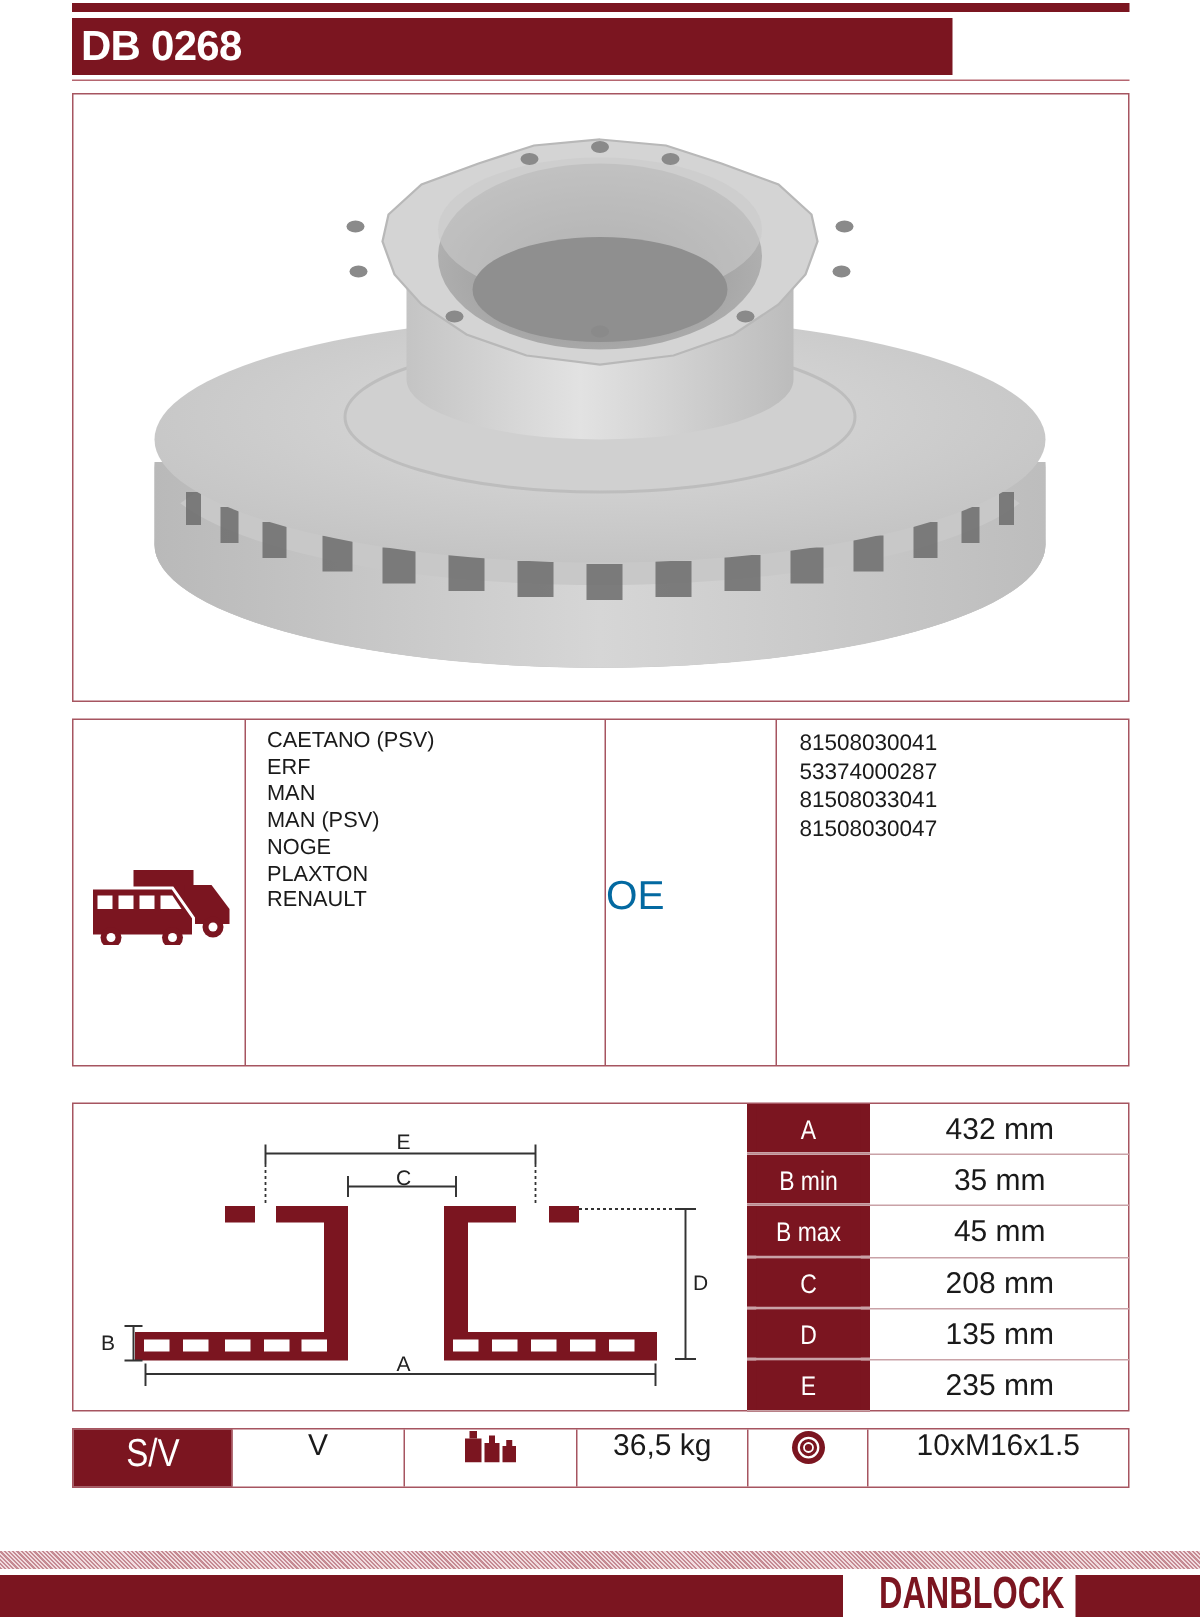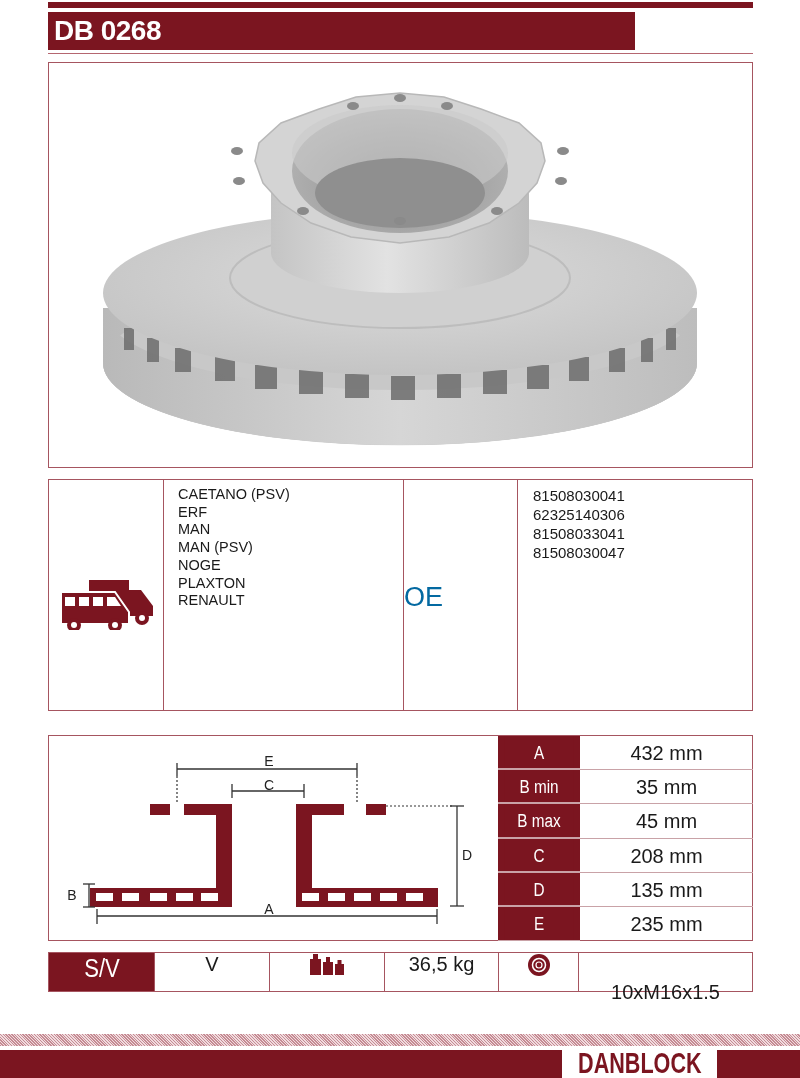--- a/index.html
+++ b/index.html
@@ -19,25 +19,25 @@
   #oe-label { position: absolute; left: 355px; width: 115px; top: 102px; text-align: left; font-size: 27px; color: #0369a1; }
   #dim-box { left: 48px; top: 735px; width: 705px; height: 206px; }
   #dim-table { position: absolute; left: 449px; top: 0px; width: 255px; }
   .drow { display: flex; height: 34.2px; border-bottom: 1px solid #c9a2a7; }
   .drow:last-child { border-bottom: none; }
   .dkey { width: 82px; background: #7b1520; color: #fff; text-align: center; font-size: 18px; line-height: 34px; font-family: "Liberation Sans", sans-serif; transform: scaleX(0.85); transform-origin: center; }
   .dkeywrap { width: 82px; background: #7b1520; display:flex; justify-content:center; border-bottom:1px solid #c9a2a7; }
   .dval { flex: 1; text-align: center; font-size: 20px; line-height: 34px; color: #1a1a1a; }
   #spec-bar { left: 48px; top: 952px; width: 705px; height: 40px; display: flex; border: 1px solid #a65560; }
   .cell { border-right: 1px solid #a65560; display: flex; align-items: flex-start; justify-content: center; height: 100%; font-size: 20px; color: #1a1a1a; }
-  .cell:last-child { border-right: none; margin-top: 28px; }
+  .cell:last-child { border-right: none; }
   #hatch { left: 0; top: 1034px; width: 800px; height: 12px;
     background: repeating-linear-gradient(45deg, #c58b93 0 1px, #f1dcdf 1px 2px); }
   #footer { left: 0; top: 1050px; width: 800px; height: 28px; }
-  #brand { left: 562px; top: 1047px; width: 155px; height: 31px; background: #fff; display: flex; align-items: center; justify-content: center; }
+  #brand { left: 562px; top: 1047px; width: 155px; height: 31px; background: #fff; display: flex; align-items: center; justify-content: flex-start; }
   #brand span { font-weight: bold; font-size: 30px; color: #7b1520; transform: scaleX(0.72); letter-spacing: 0px; display:inline-block; }
 </style>
 </head>
 <body>
 
 <div class="abs maroon" id="topline"></div>
 <div class="abs maroon" id="header">
   <span class="title">DB 0268</span>
 </div>
 <div class="abs" id="underline"></div>
@@ -140,21 +140,21 @@
     <div>ERF</div>
     <div>MAN</div>
     <div>MAN (PSV)</div>
     <div>NOGE</div>
     <div>PLAXTON</div>
     <div>RENAULT</div>
   </div>
   <div id="oe-label">OE</div>
   <div class="list" style="left:484px; top:6px; font-size:15px; line-height:19px">
     <div>81508030041</div>
-    <div>62325140306</div>
+    <div>53374000287</div>
     <div>81508033041</div>
     <div>81508030047</div>
   </div>
 </div>
 
 <div class="abs box" id="dim-box">
   <svg style="position:absolute;left:0;top:0" width="450" height="204" viewBox="0 0 450 204">
     <g fill="#7b1520">
       <rect x="101" y="68" width="20" height="11"></rect>
       <rect x="135" y="68" width="48" height="11"></rect>

